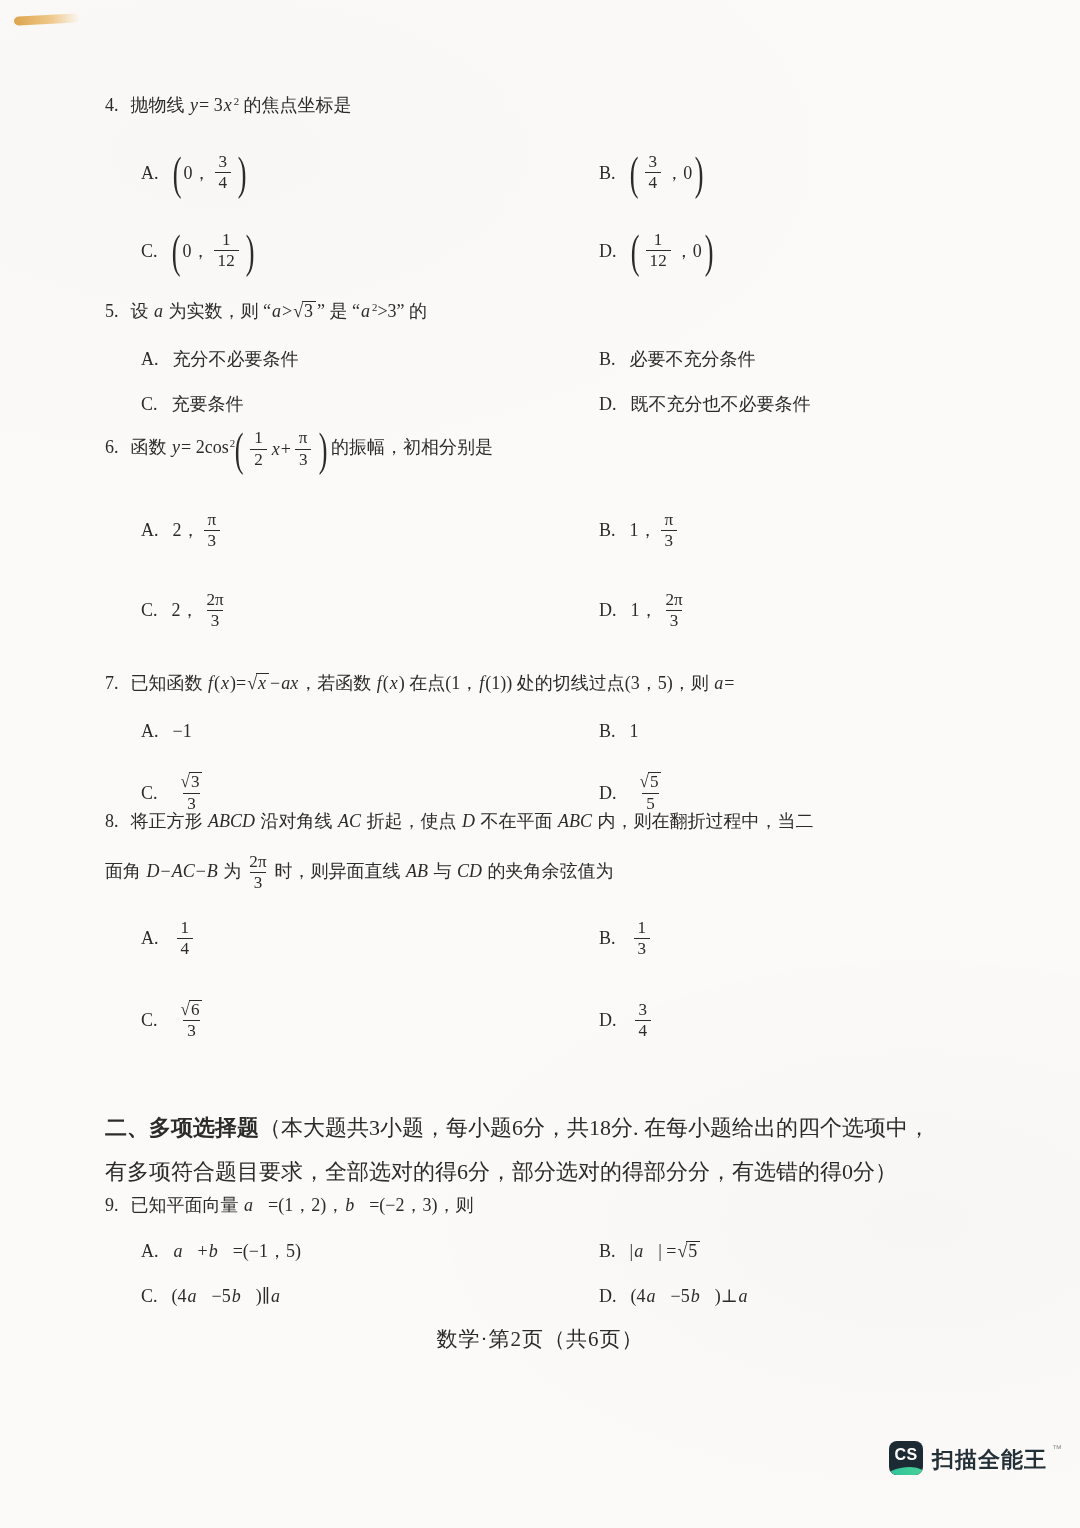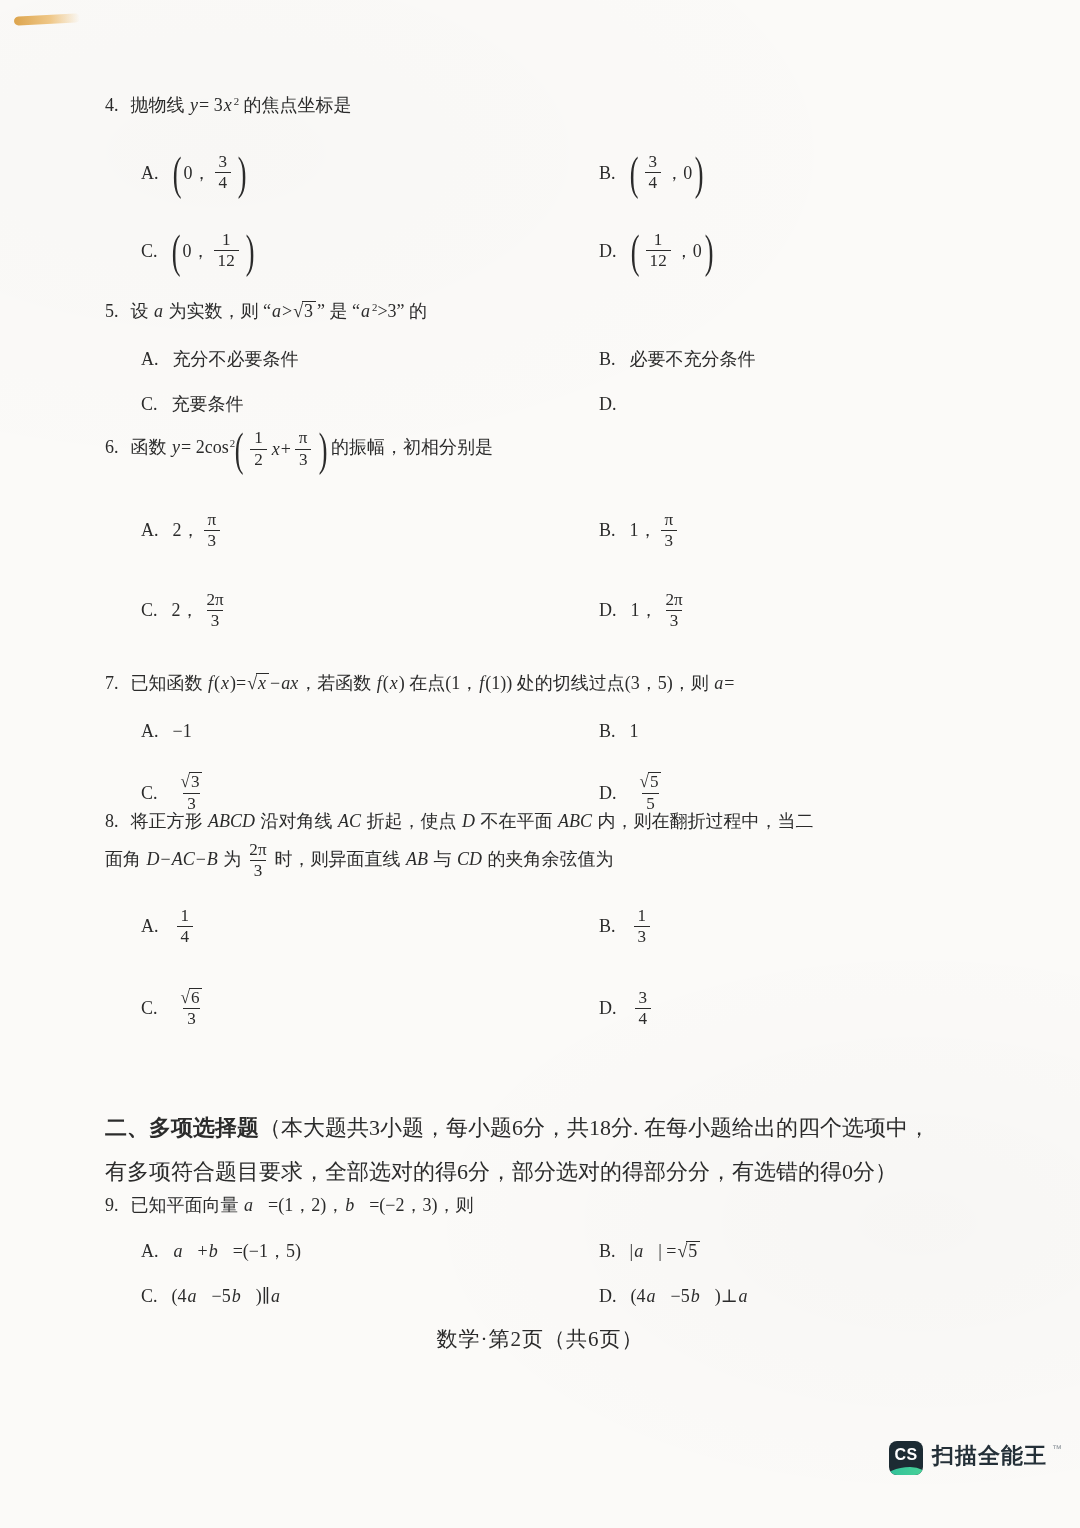--- a/index.html
+++ b/index.html
@@ -19,21 +19,21 @@
   .scan-streak{
     position:absolute;left:14px;top:15px;width:66px;height:9px;
     background:linear-gradient(90deg,var(--streak,#d99b3a),#eec27c 55%,rgba(238,194,124,0));
     border-radius:5px;transform:rotate(-3deg);opacity:.9;
   }
   .questions{position:absolute;inset:0}
   .question{position:absolute;left:105px;width:905px;font-size:18px;line-height:34px}
   .q4{top:88px}.q5{top:294px}.q6{top:428px}.q7{top:666px}.q8{top:804px}.q9{top:1188px}
   .stem{white-space:nowrap}
   .qnum{display:inline-block;margin-right:12px}
-  .stem2{margin-top:2px}
+  .stem2{margin-top:14px}
   .q4 .stem{margin-bottom:12px}
   .q5 .stem{margin-bottom:8px}
   .q6 .stem{margin-bottom:20px}
   .q7 .stem{margin-bottom:6px}
   .q8 .stem2{margin-bottom:4px}
   .q9 .stem{margin-bottom:6px}
   .opt-row{display:grid;grid-template-columns:458px 1fr;padding-left:36px;align-items:center}
   .q4 .opt-row{height:78px}
   .q5 .opt-row{height:45px}
   .q6 .opt-row{height:80px}
@@ -56,21 +56,21 @@
   .par{display:inline-flex;align-items:center;vertical-align:middle}
   .pm{display:inline-block;line-height:1;font-weight:400}
   .par.big .pm{font-size:235%;font-weight:300;transform:scaleY(1.12) scaleX(.62);margin:0 -3px}
   .pi{display:inline-flex;align-items:center;padding:0 3px}
   
   .section-head{position:absolute;left:105px;top:1106px;width:910px;font-size:22px;line-height:44px;white-space:nowrap}
   .sh-title{font-weight:700}
   
   .footer{position:absolute;top:1322px;left:0;width:100%;text-align:center;font-size:21px;line-height:34px;letter-spacing:1px}
   
-  .watermark{position:absolute;top:1441px;right:18px;display:flex;align-items:flex-start;gap:9px;font-family:"Liberation Sans","DejaVu Sans",sans-serif}
+  .watermark{position:absolute;top:1441px;right:18px;display:flex;align-items:flex-end;gap:9px;font-family:"Liberation Sans","DejaVu Sans",sans-serif}
   .wm-icon{position:relative;width:34px;height:34px;border-radius:8px;background:var(--wm_dark,#1c2b33);overflow:hidden;display:flex;align-items:center;justify-content:center}
   .wm-cs{color:#fff;font-weight:700;font-size:16px;letter-spacing:.5px;position:relative;top:-3px}
   .wm-icon::after{content:"";position:absolute;left:-4px;right:-4px;bottom:-5px;height:13px;
     background:linear-gradient(90deg,var(--wm_teal,#2fbf9a),var(--wm_green,#4ad398));
     border-radius:60% 40% 0 0/90% 70% 0 0;}
   .wm-label{color:#243038;font-weight:600;font-size:22px;letter-spacing:1px}
   .wm-tm{color:#8a9299;font-size:10px;align-self:flex-start;margin-left:-4px;margin-top:2px}
 </style>
 </head>
 <body>
@@ -168,20 +168,23 @@
         </div>
         <div class="opt-row row2">
           <div class="opt">
             <span class="olabel">C.</span>
             <span class="ocontent">
               <span class="vt">充要条件</span>
             </span>
           </div>
           <div class="opt">
             <span class="olabel">D.</span>
+            <span class="ocontent">
+              <span class="vt">既不充分也不必要条件</span>
+            </span>
           </div>
         </div>
       </div>
       <div class="question q6">
         <div class="stem"><span class="qnum">6.</span><span class="vt">函数 </span><span class="vit">y</span><span class="vt">= 2cos</span><span class="vsup">2</span><span class="par big">
             <span class="pm">(</span>
             <span class="pi">
               <span class="frac">
                 <span class="fn"><span class="vt">1</span></span>
                 <span class="fd"><span class="vt">2</span></span>

